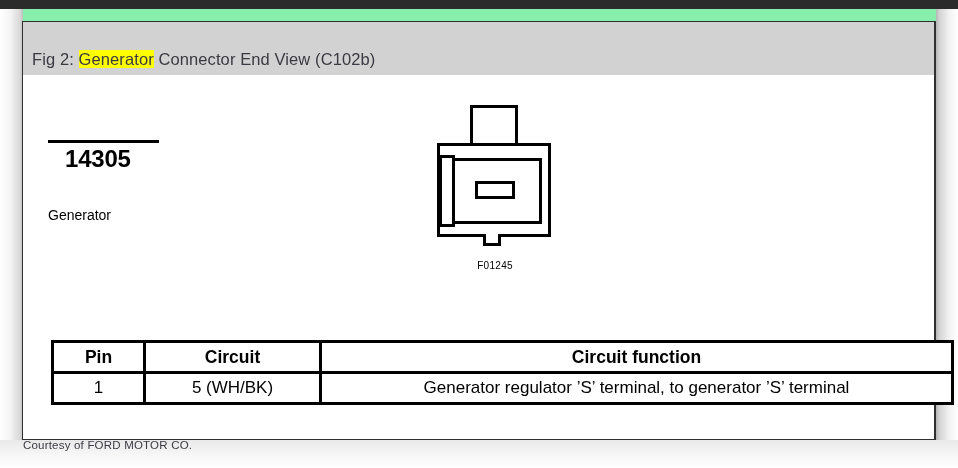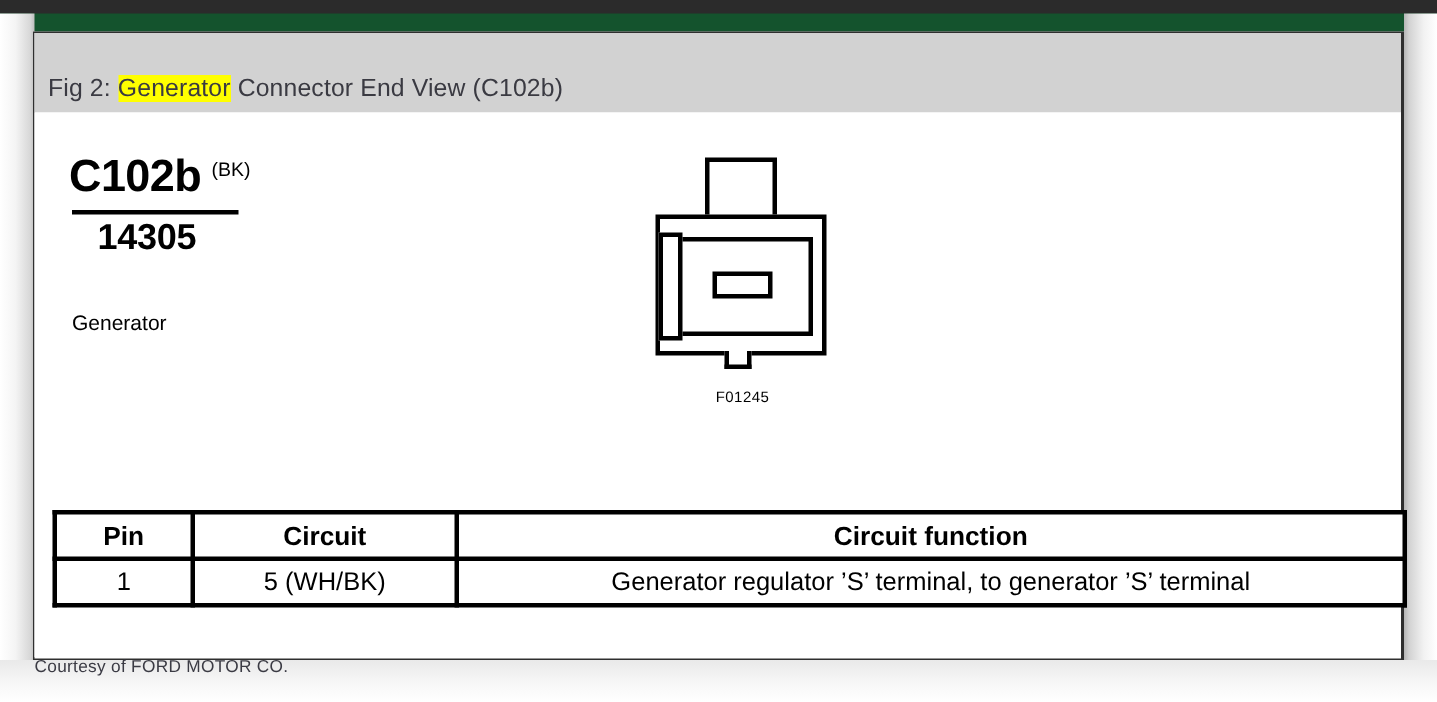--- a/index.html
+++ b/index.html
@@ -8,21 +8,21 @@
     width: 958px; height: 468px;
     background: #ffffff;
     font-family: "Liberation Sans", sans-serif;
     overflow: hidden;
   }
 
   #screen {
     position: relative;
     width: 958px;
     height: 468px;
-    background: #14532d;
+    background: #86efac;
   }
 
   
   .top-chrome {
     position: absolute;
     left: 0; top: 0;
     width: 958px; height: 9px;
     background: #2b2b2b;
   }
 
@@ -186,21 +186,21 @@
     width: 160px;
     text-align: center;
     font-size: 10px;
     color: #000000;
     letter-spacing: 0.3px;
   }
 
   
   .pin-table {
     position: absolute;
-    left: 12px; top: 265px;
+    left: 28px; top: 265px;
     width: 900px;
     border-collapse: collapse;
     table-layout: fixed;
     border-radius: 15px;
   }
   .pin-table td, .pin-table th {
     border: 3px solid #000000;
     text-align: center;
     color: #000000;
     background: #ffffff;
@@ -242,24 +242,20 @@
   <div class="page-gutter-bottom"></div>
 
   <div class="doc-card">
 
     <div class="caption-band">
       <div class="caption-text"><span>Fig 2: </span><span class="hl">Generator</span><span> Connector End View (C102b)</span></div>
     </div>
 
     <div class="fig-body">
 
-      <div class="conn-id-row">
-        <span class="conn-id">C102b</span>
-        <span class="conn-color">(BK)</span>
-      </div>
       <div class="id-rule"></div>
       <div class="part-no">14305</div>
       <div class="conn-name">Generator</div>
 
       <div class="connector">
         <div class="cn-tab"></div>
         <div class="cn-outer"></div>
         <div class="cn-inner"></div>
         <div class="cn-sidebar"></div>
         <div class="cn-pin"></div>

